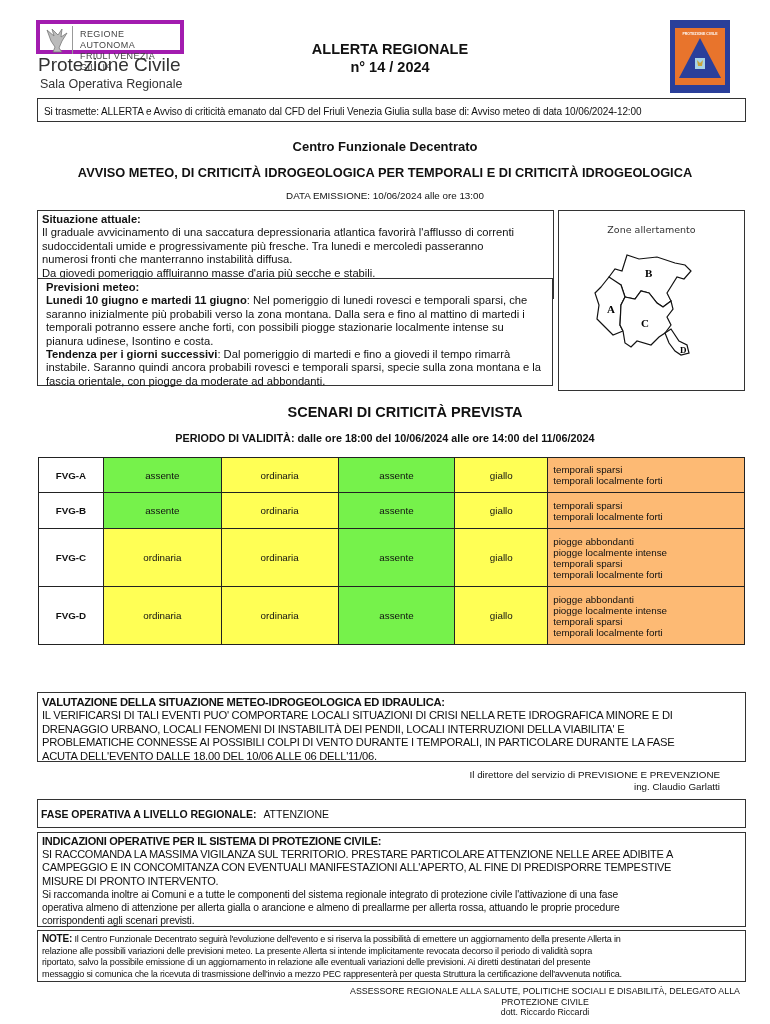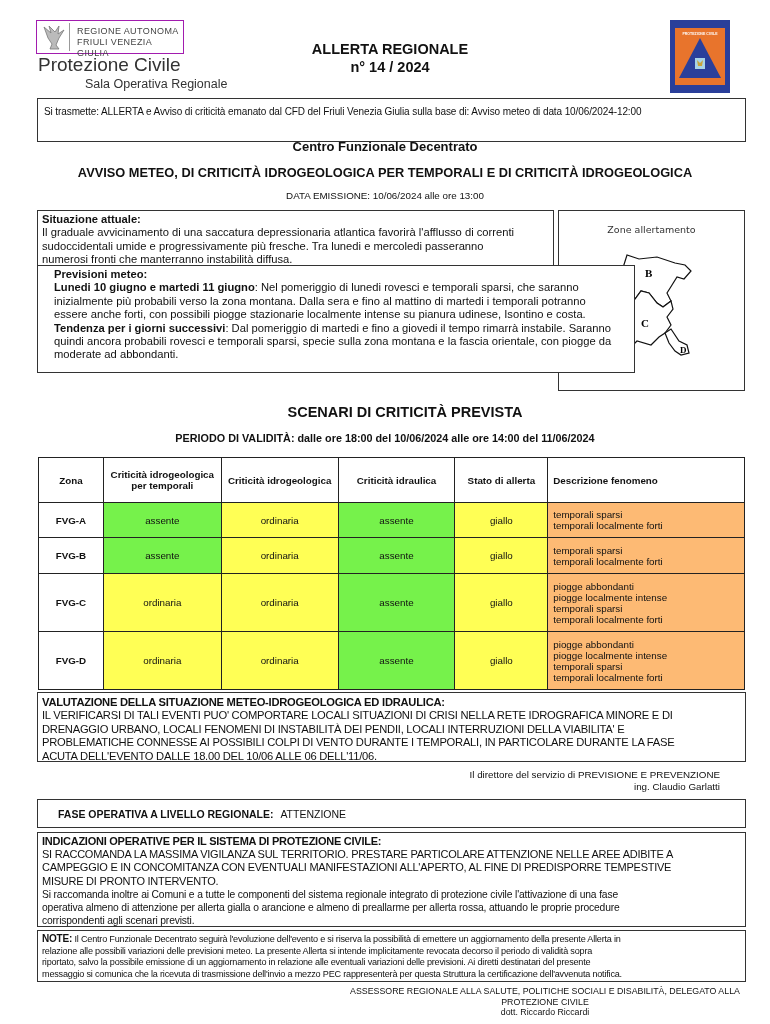--- a/index.html
+++ b/index.html
@@ -2,25 +2,25 @@
 <html><head>
 <meta charset="utf-8">
 <style>
   html, body { margin: 0; padding: 0; background: #ffffff; }
   body { width: 770px; height: 1024px; position: relative; overflow: hidden; font-family: "Liberation Sans", sans-serif; color: #111; }
   .abs { position: absolute; }
   .box { position: absolute; border: 1.5px solid #333; box-sizing: border-box; background: #fff; }
   .body11 { font-size: 11.2px; line-height: 13.4px; }
   b, .b { font-weight: bold; }
   
-  .region-logo { left: 36px; top: 20px; width: 148px; height: 34px; border: 1px solid #a21caf; box-sizing: border-box; }
+  .region-logo { left: 36px; top: 20px; width: 148px; height: 34px; border: 4px solid #a21caf; box-sizing: border-box; }
   .region-logo .eagle { position: absolute; left: 2px; top: 2px; width: 30px; height: 28px; border-right: 1px solid #999; }
   .region-logo .rtxt { position: absolute; left: 40px; top: 5px; font-size: 9px; line-height: 11px; color: #444; letter-spacing: 0.4px; }
   .pc-title { left: 38px; top: 54px; font-size: 19px; color: #333; }
-  .pc-sub { left: 40px; top: 77px; font-size: 12.5px; color: #333; margin-left: 45px; }
+  .pc-sub { left: 40px; top: 77px; font-size: 12.5px; color: #333; }
   .hdr-title { left: 250px; top: 40px; width: 280px; text-align: center; font-size: 14.5px; font-weight: bold; line-height: 18px; }
   .pc-emblem { left: 670px; top: 20px; width: 60px; height: 73px; background: #2a3f9a; }
   .pc-emblem .inner { position: absolute; left: 5px; top: 8px; width: 50px; height: 57px; background: #e8742c; }
   .centered { text-align: center; width: 770px; left: 0; }
   table.scen { position: absolute; left: 38px; top: 457px; width: 707px; border-collapse: collapse; font-size: 9.8px; }
   table.scen td { border: 1.5px solid #222; text-align: center; padding: 0; }
   table.scen tr.hdr td { height: 44px; font-weight: bold; background: #fff; }
   table.scen td.zone { font-weight: bold; background: #fff; }
   table.scen td.desc { text-align: left; padding-left: 5px; line-height: 11px; background: #fdba74; }
   table.scen tr.hdr td.desc { font-weight: bold; }
@@ -53,21 +53,21 @@
   <div class="inner">
     <svg width="50" height="57" viewBox="0 0 50 57">
       <text x="25" y="7" font-size="3.5" fill="#fff" text-anchor="middle" font-family="Liberation Sans, sans-serif" font-weight="bold">PROTEZIONE CIVILE</text>
       <polygon points="25,10 46,50 4,50" fill="#2a3f9a"></polygon>
       <rect x="20" y="30" width="10" height="11" fill="#a8d4e6"></rect>
       <path d="M22 32 L25 35 L28 32 L27 38 L23 38 Z" fill="#c9a43a"></path>
     </svg>
   </div>
 </div>
 
-<div class="box" style="left:37px; top:98px; width:709px; height:44px;">
+<div class="box" style="left:37px; top:98px; width:709px; height:24px;">
   <div class="abs" style="left:6px; top:7px; font-size:10px; letter-spacing:-0.1px;">Si trasmette: ALLERTA e Avviso di criticità emanato dal CFD del Friuli Venezia Giulia sulla base di:  Avviso meteo di data 10/06/2024-12:00</div>
 </div>
 
 <div class="abs centered" style="top:139px; font-size:13px; font-weight:bold;">Centro Funzionale Decentrato</div>
 <div class="abs centered" style="top:165px; font-size:12.8px; font-weight:bold;">AVVISO METEO, DI CRITICITÀ IDROGEOLOGICA PER TEMPORALI E DI CRITICITÀ IDROGEOLOGICA</div>
 <div class="abs centered" style="top:190px; font-size:9.8px;">DATA EMISSIONE: 10/06/2024 alle ore 13:00</div>
 
 <div class="box body11" style="left:37px; top:210px; width:517px; height:89px; padding:2px 4px;">
   <div class="b">Situazione attuale:</div>
   <div>Il graduale avvicinamento di una saccatura depressionaria atlantica favorirà l'afflusso di correnti</div>
@@ -83,47 +83,39 @@
     <path d="M14 46 L22 36 L34 44 L38 56 L34 64 L33 84 L36 90 L26 94 L18 86 L10 78 L12 64 L8 52 Z" fill="#fff" stroke="#111" stroke-width="1.2"></path>
     <path d="M38 56 L48 58 L54 50 L62 52 L70 62 L76 66 L84 60 L86 68 L80 76 L84 84 L78 92 L72 96 L64 104 L50 100 L44 106 L38 102 L36 90 L33 84 L34 64 Z" fill="#fff" stroke="#111" stroke-width="1.2"></path>
     <path d="M78 92 L84 88 L92 100 L100 104 L102 112 L94 114 L88 110 L82 102 Z" fill="#fff" stroke="#111" stroke-width="1.2"></path>
     <text x="58" y="36" font-size="11" font-weight="bold" font-family="Liberation Serif, serif">B</text>
     <text x="20" y="72" font-size="11" font-weight="bold" font-family="Liberation Serif, serif">A</text>
     <text x="54" y="86" font-size="11" font-weight="bold" font-family="Liberation Serif, serif">C</text>
     <text x="93" y="112" font-size="9" font-weight="bold" font-family="Liberation Serif, serif">D</text>
   </svg>
 </div>
 
-<div class="box body11" style="left:37px; top:265px; width:598px; height:108px; padding:2px 16px;">
+<div class="box body11" style="left:37px; top:278px; width:516px; height:108px; padding:2px 8px;">
   <div class="b">Previsioni meteo:</div>
   <div><span class="b">Lunedi 10 giugno e martedi 11 giugno</span><span>: Nel pomeriggio di lunedi rovesci e temporali sparsi, che saranno inizialmente più probabili verso la zona montana. Dalla sera e fino al mattino di martedi i temporali potranno essere anche forti, con possibili piogge stazionarie localmente intense su pianura udinese, Isontino e costa.</span></div>
   <div><span class="b">Tendenza per i giorni successivi</span><span>: Dal pomeriggio di martedi e fino a giovedi il tempo rimarrà instabile. Saranno quindi ancora probabili rovesci e temporali sparsi, specie sulla zona montana e la fascia orientale, con piogge da moderate ad abbondanti.</span></div>
 </div>
 
 <div class="abs centered" style="top:404px; font-size:14.5px; font-weight:bold;padding-left:20px;">SCENARI DI CRITICITÀ PREVISTA</div>
 <div class="abs centered" style="top:432px; font-size:10.8px; font-weight:bold;">PERIODO DI VALIDITÀ: dalle ore 18:00 del 10/06/2024 alle ore 14:00 del 11/06/2024</div>
 
 <table class="scen">
   <colgroup>
     <col style="width:65px">
       <col style="width:118px">
       <col style="width:117px">
       <col style="width:117px">
       <col style="width:93px">
       <col style="width:197px">
   </colgroup>
   <tbody>
-      <tr class="hdr">
-    <td>Zona</td>
-    <td>Criticità idrogeologica per temporali</td>
-    <td>Criticità idrogeologica</td>
-    <td>Criticità idraulica</td>
-    <td>Stato di allerta</td>
-    <td class="desc">Descrizione fenomeno</td>
-  </tr>
   <tr style="height:35px">
     <td class="zone">FVG-A</td>
     <td class="green" style="background: rgb(118, 242, 75);">assente</td>
     <td class="yellow" style="background: rgb(255, 255, 85);">ordinaria</td>
     <td class="green" style="background: rgb(118, 242, 75);">assente</td>
     <td class="yellow" style="background: rgb(255, 255, 85);">giallo</td>
     <td class="desc">
       <div>temporali sparsi</div>
       <div>temporali localmente forti</div>
     </td>
@@ -175,21 +167,21 @@
   <div>PROBLEMATICHE CONNESSE AI POSSIBILI COLPI DI  VENTO DURANTE I TEMPORALI, IN PARTICOLARE DURANTE LA FASE</div>
   <div>ACUTA DELL'EVENTO DALLE 18.00 DEL 10/06 ALLE 06 DELL'11/06.</div>
 </div>
 
 <div class="abs" style="left:400px; width:320px; top:769px; text-align:right; font-size:9.8px; line-height:12px;">
   <div>Il direttore del servizio di PREVISIONE E PREVENZIONE</div>
   <div>ing. Claudio Garlatti</div>
 </div>
 
 <div class="box" style="left:37px; top:799px; width:709px; height:29px;">
-  <div class="abs" style="left:20px; top:8px; font-size:10.5px;">
+  <div class="abs" style="left:3px; top:8px; font-size:10.5px;">
     <span class="b">FASE OPERATIVA A LIVELLO REGIONALE:</span>
     <span style="margin-left:4px;">ATTENZIONE</span>
   </div>
 </div>
 
 <div class="box" style="left:37px; top:832px; width:709px; height:95px; padding:2px 4px; font-size:11px; line-height:13.2px; letter-spacing:-0.25px;">
   <div class="b">INDICAZIONI OPERATIVE PER IL SISTEMA DI PROTEZIONE CIVILE:</div>
   <div>SI RACCOMANDA LA MASSIMA VIGILANZA SUL TERRITORIO. PRESTARE PARTICOLARE ATTENZIONE NELLE AREE ADIBITE A</div>
   <div>CAMPEGGIO E IN CONCOMITANZA CON EVENTUALI MANIFESTAZIONI ALL'APERTO, AL FINE DI PREDISPORRE TEMPESTIVE</div>
   <div>MISURE DI PRONTO INTERVENTO.</div>

